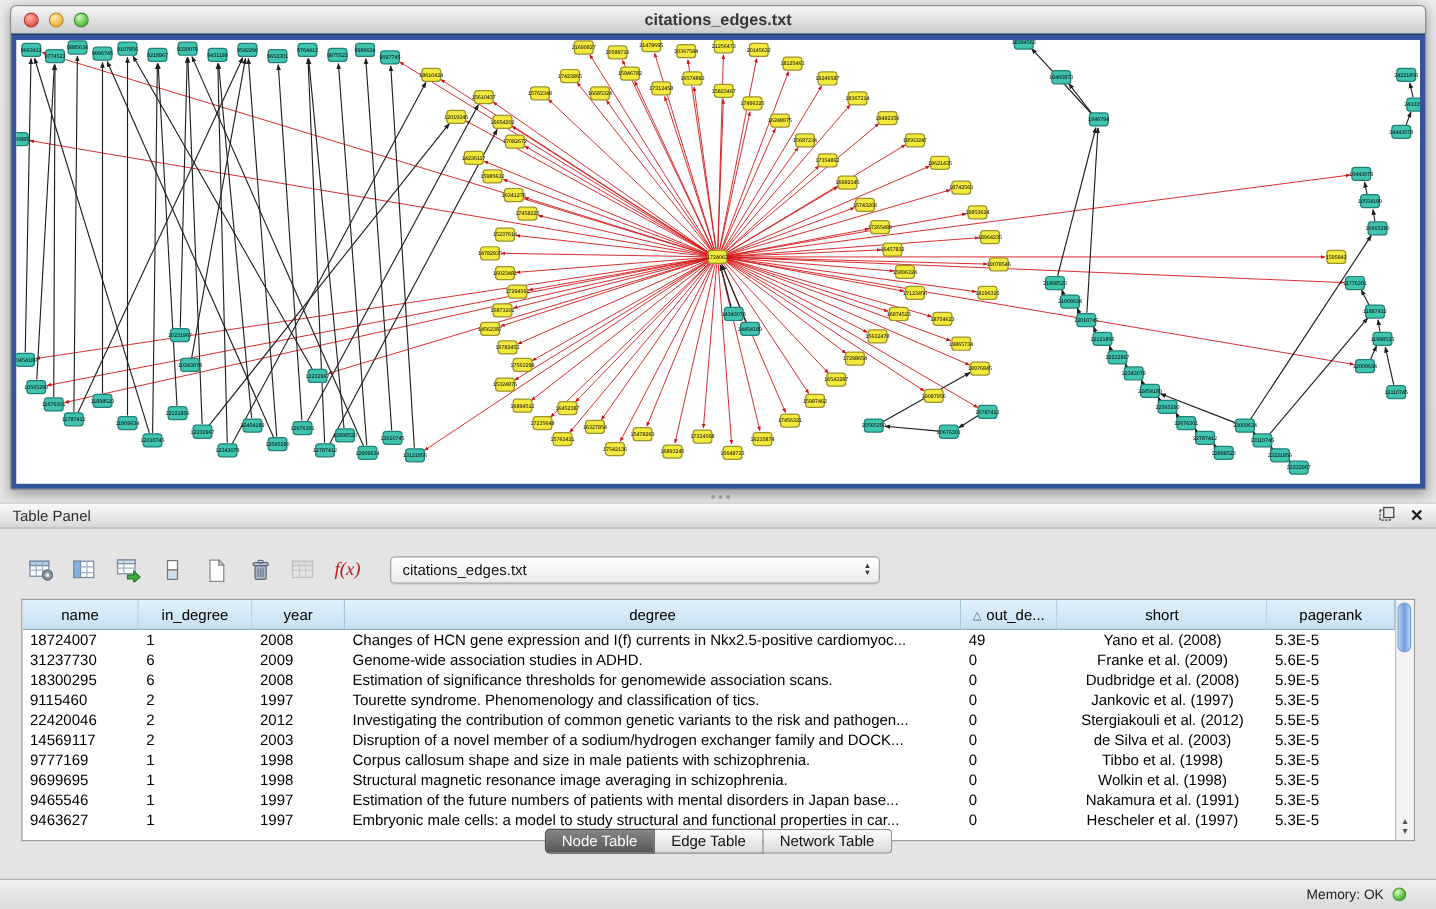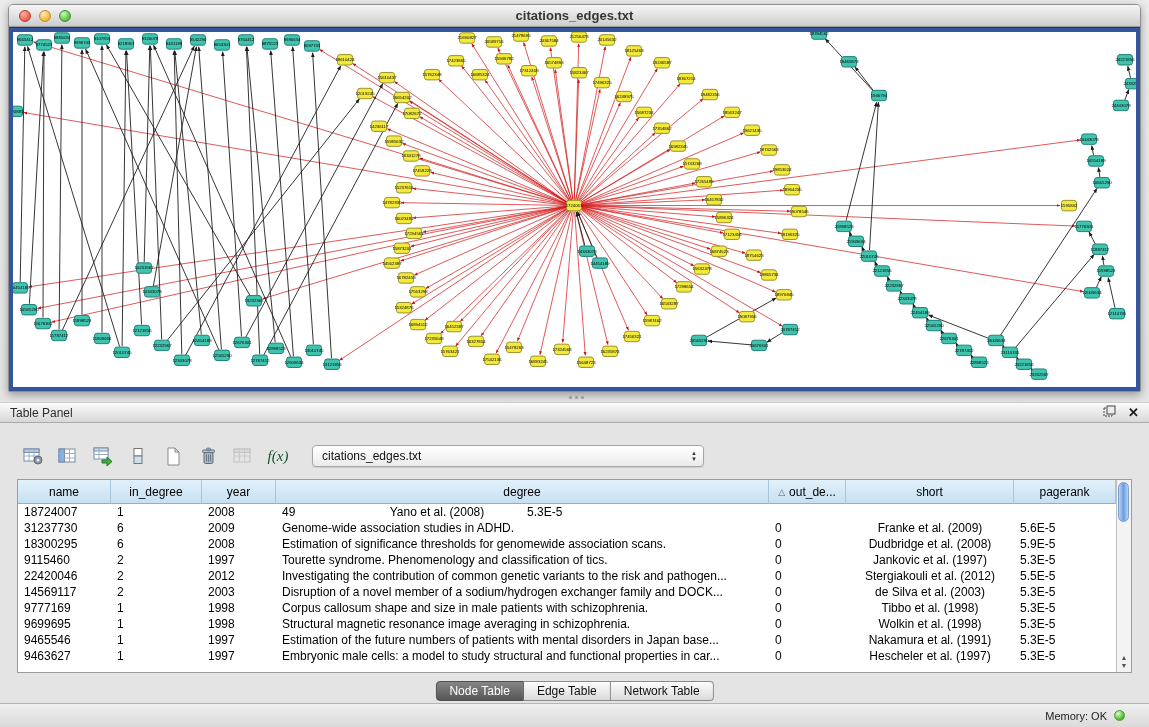--- a/index.html
+++ b/index.html
@@ -29,21 +29,21 @@
   .panel-header{position:absolute;top:402px;left:0;width:1149px;height:21px;
     background:linear-gradient(#fbfbfb,#d7d7d7);border-top:1px solid #cfcfcf;border-bottom:1px solid #ababab;
     display:flex;align-items:center;padding:0 10px;font-size:12px;color:#2e2e2e}
   .ph-title{flex:1}
   .ph-icons{display:flex;gap:12px;align-items:center}
   .ph-close{font-size:13px;font-weight:bold;color:#1c1c1c;cursor:default}
   .panel-body{position:absolute;top:423px;left:0;width:1149px;height:280px;background:#e4e4e4}
 
   .toolbar{position:absolute;top:20px;left:18px;display:flex;align-items:center;gap:5px}
   .tb-btn{width:30px;height:26px;display:flex;align-items:center;justify-content:center;border-radius:3px}
-  .fx{font-style:italic;font-family:"Liberation Serif",serif;font-size:15px;color:#14532d}
+  .fx{font-style:italic;font-family:"Liberation Serif",serif;font-size:15px;color:#b91c1c}
   .net-select{margin-left:14px;width:392px;height:22px;border:1px solid #a6a6a6;border-radius:4px;
     background:linear-gradient(#ffffff,#ebebeb);display:flex;align-items:center;font-size:12px;color:#111;
     padding-left:9px;position:relative;box-shadow:0 1px 1px rgba(0,0,0,.1)}
   .combo-arrows{position:absolute;right:6px;top:4px;display:flex;flex-direction:column;line-height:6px;font-size:6px;color:#333}
 
   .table-wrap{position:absolute;top:56px;left:17px;width:1115px;height:194px;background:#fff;
     border:1px solid #9b9b9b;overflow:hidden}
   .thead{display:flex;height:24px;padding-right:15px}
   .th{display:flex;align-items:center;justify-content:center;background:linear-gradient(#e2f1fb,#c6e0f2);
     border-right:1px solid #a8c6da;border-bottom:1px solid #8fb1c8;font-size:12px;color:#000;gap:4px;overflow:hidden;white-space:nowrap}
@@ -52,21 +52,21 @@
   .tr{display:flex;height:16px;padding-right:12px}
   .td{font-size:12px;line-height:16px;padding-left:6px;white-space:nowrap;overflow:hidden;color:#000}
   .td.c5{text-align:center;padding-left:0}
   .c0{width:93px}.c1{width:91px}.c2{width:74px}.c3{width:493px}.c4{width:77px}.c5{width:168px}.c6{width:102px}
   .vscroll{position:absolute;top:0;right:0;bottom:0;width:15px;background:#f3f3f3;border-left:1px solid #c2c2c2}
   .vthumb{position:absolute;top:2px;left:1px;width:11px;height:40px;border-radius:6px;border:1px solid #7aa0d4;
     background:linear-gradient(90deg,#b9d3f2,#6f9ddf 50%,#b9d3f2)}
   .vscroll .arrows{position:absolute;bottom:2px;left:0;width:14px;display:flex;flex-direction:column;align-items:center;
     font-size:7px;line-height:8px;color:#555}
 
-  .tabs{position:absolute;top:258px;left:50%;transform:translateX(-50%);display:flex;height:20px}
+  .tabs{position:absolute;top:240px;left:50%;transform:translateX(-50%);display:flex;height:20px}
   .tab{font-size:12px;padding:0 13px;display:flex;align-items:center;border:1px solid #8a8a8a;border-left-width:0;
     background:linear-gradient(#fdfdfd,#dadada);color:#111;white-space:nowrap}
   .tab:first-child{border-left-width:1px;border-radius:4px 0 0 4px}
   .tab:last-child{border-radius:0 4px 4px 0}
   .tab.active{background:linear-gradient(#868686,#565656);color:#fff;border-color:#4e4e4e}
 
   .statusbar{position:absolute;top:703px;left:0;width:1149px;height:24px;background:linear-gradient(#efefef,#dadada);
     border-top:1px solid #b5b5b5;display:flex;align-items:center;justify-content:flex-end;gap:7px;
     padding-right:24px;font-size:11px;color:#222}
   .mem-dot{width:11px;height:11px;border-radius:50%;border:1px solid #4f9a3c;
@@ -949,20 +949,21 @@
           </div>
           <div class="th c6">
             <span>pagerank</span>
           </div>
         </div>
       <div class="tbody" id="tbody">
           <div class="tr">
             <div class="td c0">18724007</div>
             <div class="td c1">1</div>
             <div class="td c2">2008</div>
+            <div class="td c3">Changes of HCN gene expression and I(f) currents in Nkx2.5-positive cardiomyoc...</div>
             <div class="td c4">49</div>
             <div class="td c5">Yano et al. (2008)</div>
             <div class="td c6">5.3E-5</div>
           </div>
           <div class="tr">
             <div class="td c0">31237730</div>
             <div class="td c1">6</div>
             <div class="td c2">2009</div>
             <div class="td c3">Genome-wide association studies in ADHD.</div>
             <div class="td c4">0</div>

